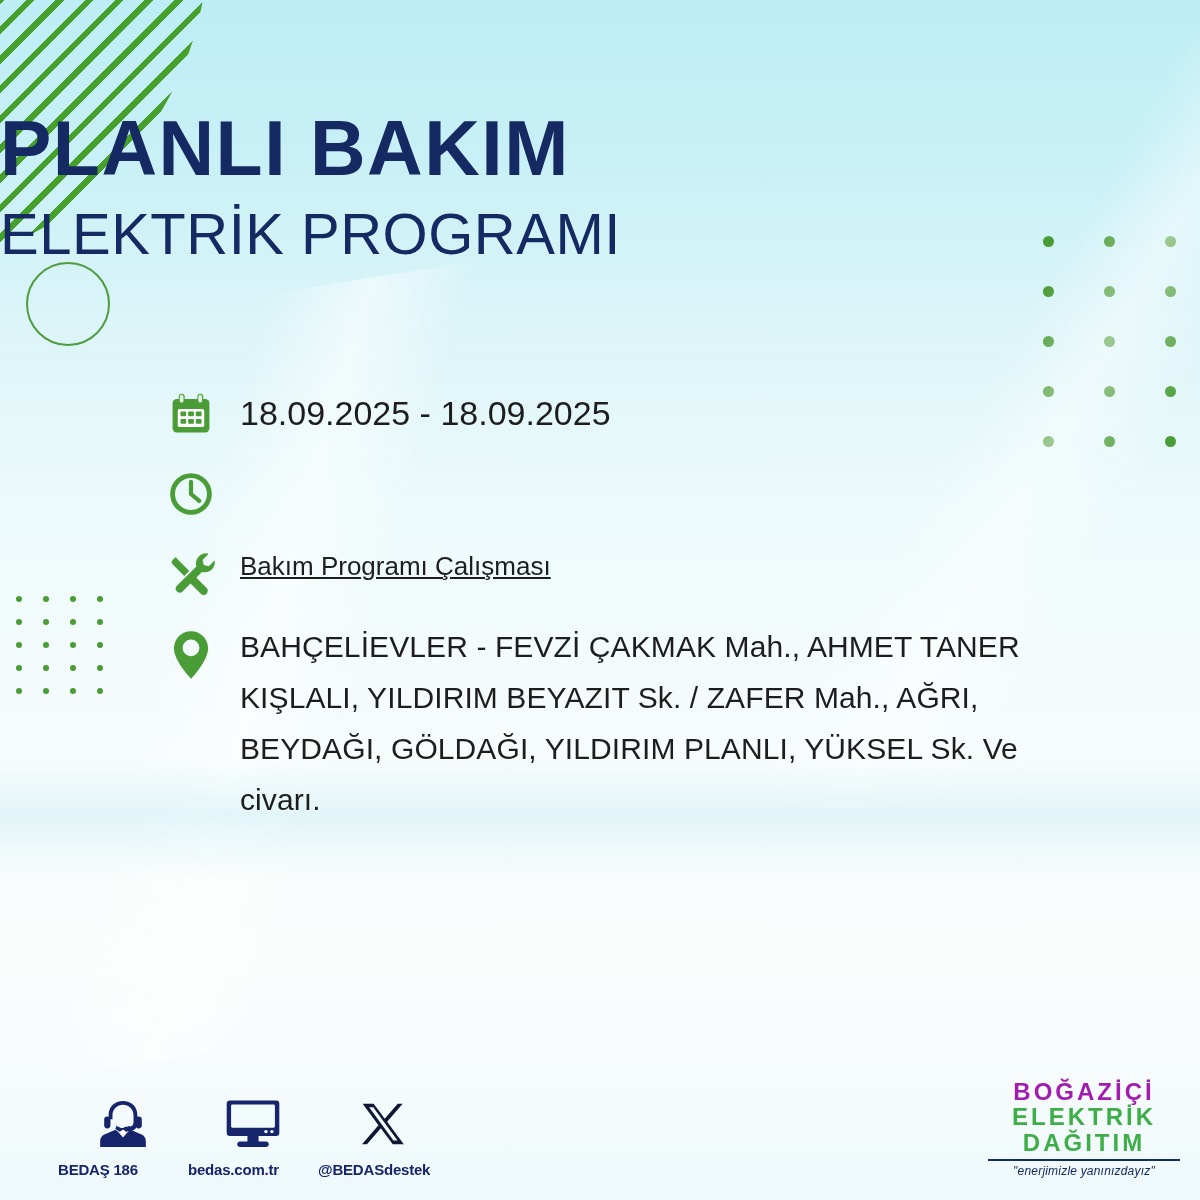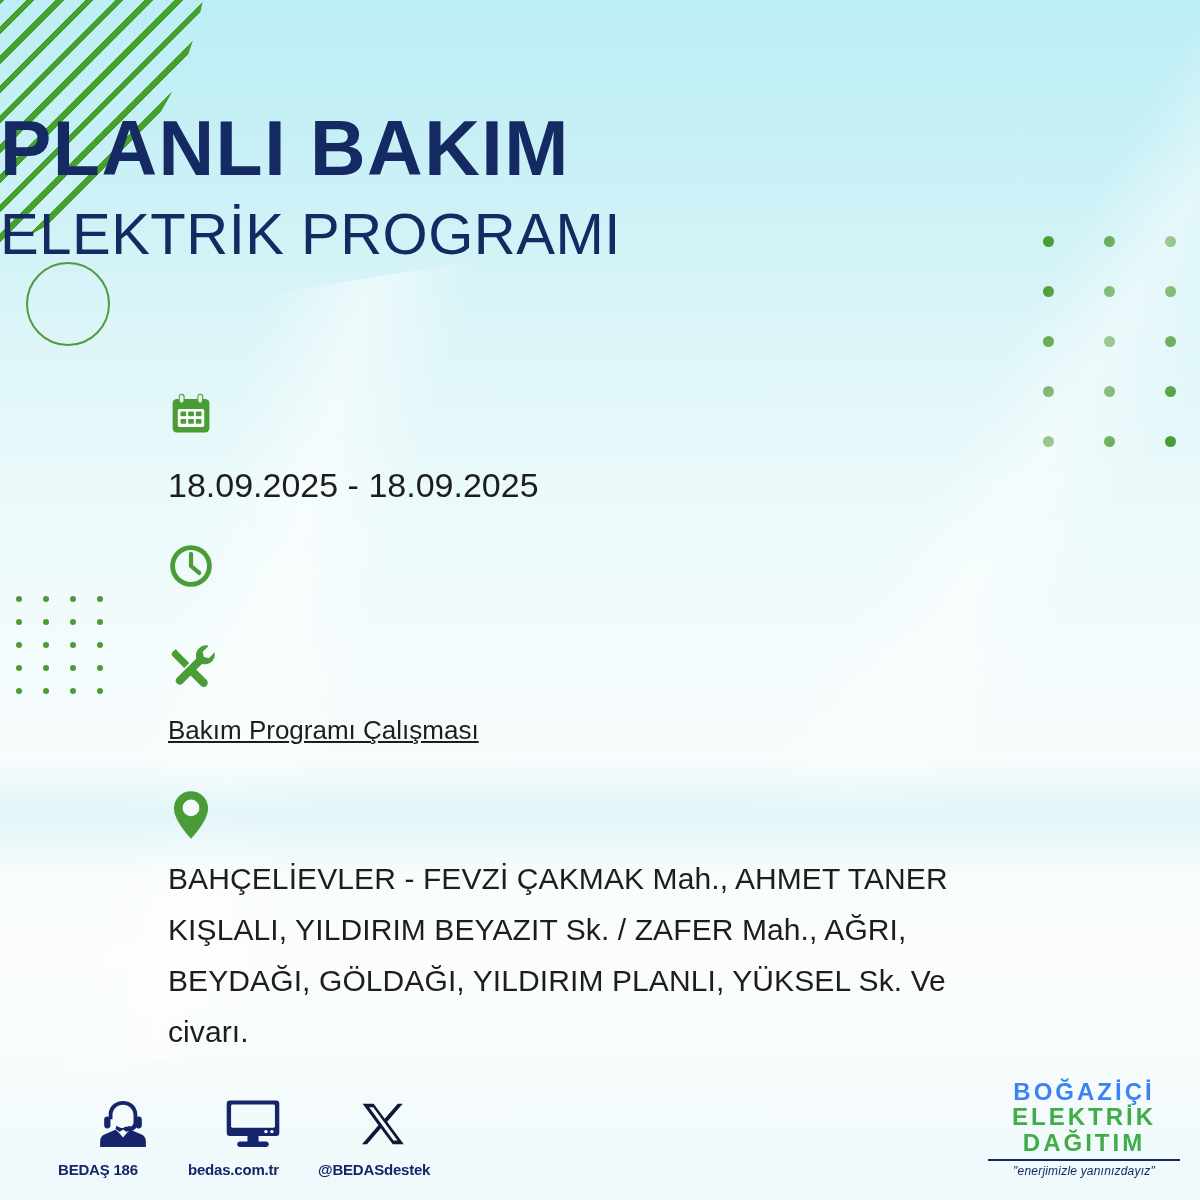--- a/index.html
+++ b/index.html
@@ -87,21 +87,21 @@
     font-size:77px; font-weight:bold; color:#152a63;
     letter-spacing:1.5px; line-height:1;
   }
   #title-sub {
     font-size:58px; font-weight:400; color:#152a63;
     letter-spacing:.5px; line-height:1; margin-top:18px;
   }
 
   
   #info { position:absolute; left:168px; top:385px; width:920px; }
-  .row { display:flex; align-items:flex-start;flex-direction:column; }
+  .row { display:flex; align-items:flex-start; }
   .row-ico {
     width:72px; flex:0 0 72px; display:flex;
     align-items:flex-start; justify-content:flex-start;
   }
   .row-txt { color:#1d1d1d; }
 
   #row-date { margin-bottom:24px; }
   #row-time { margin-bottom:22px; }
   #row-work { margin-bottom:24px; }
 
@@ -119,21 +119,21 @@
   #footer-contacts { position:absolute; left:58px; bottom:22px; display:flex; }
   .contact { width:130px; }
   .contact .ic { height:62px; display:flex; align-items:flex-end; justify-content:center; }
   .contact .lb {
     margin-top:9px; font-size:15px; font-weight:bold;
     color:#16246b; letter-spacing:-.2px; white-space:nowrap;
   }
 
   #brand-logo { position:absolute; right:16px; bottom:22px; text-align:center; width:200px; }
   .bl { font-weight:bold; letter-spacing:3px; line-height:1.06; }
-  #brand-line1 { font-size:24px; color:#3b82f6; }
+  #brand-line1 { font-size:24px; color:#a21caf; }
   #brand-line2 { font-size:24px; color:#3fae49; }
   #brand-line3 { font-size:24px; color:#3fae49; }
   #brand-rule { height:2px; background:#152a63; margin:4px 4px 3px; }
   #brand-tag { font-size:12px; font-style:italic; color:#152a63; letter-spacing:.2px; }
 </style>
 </head>
 <body>
 
 <div class="deco" id="stripes-corner">
   <div class="inner"></div>

